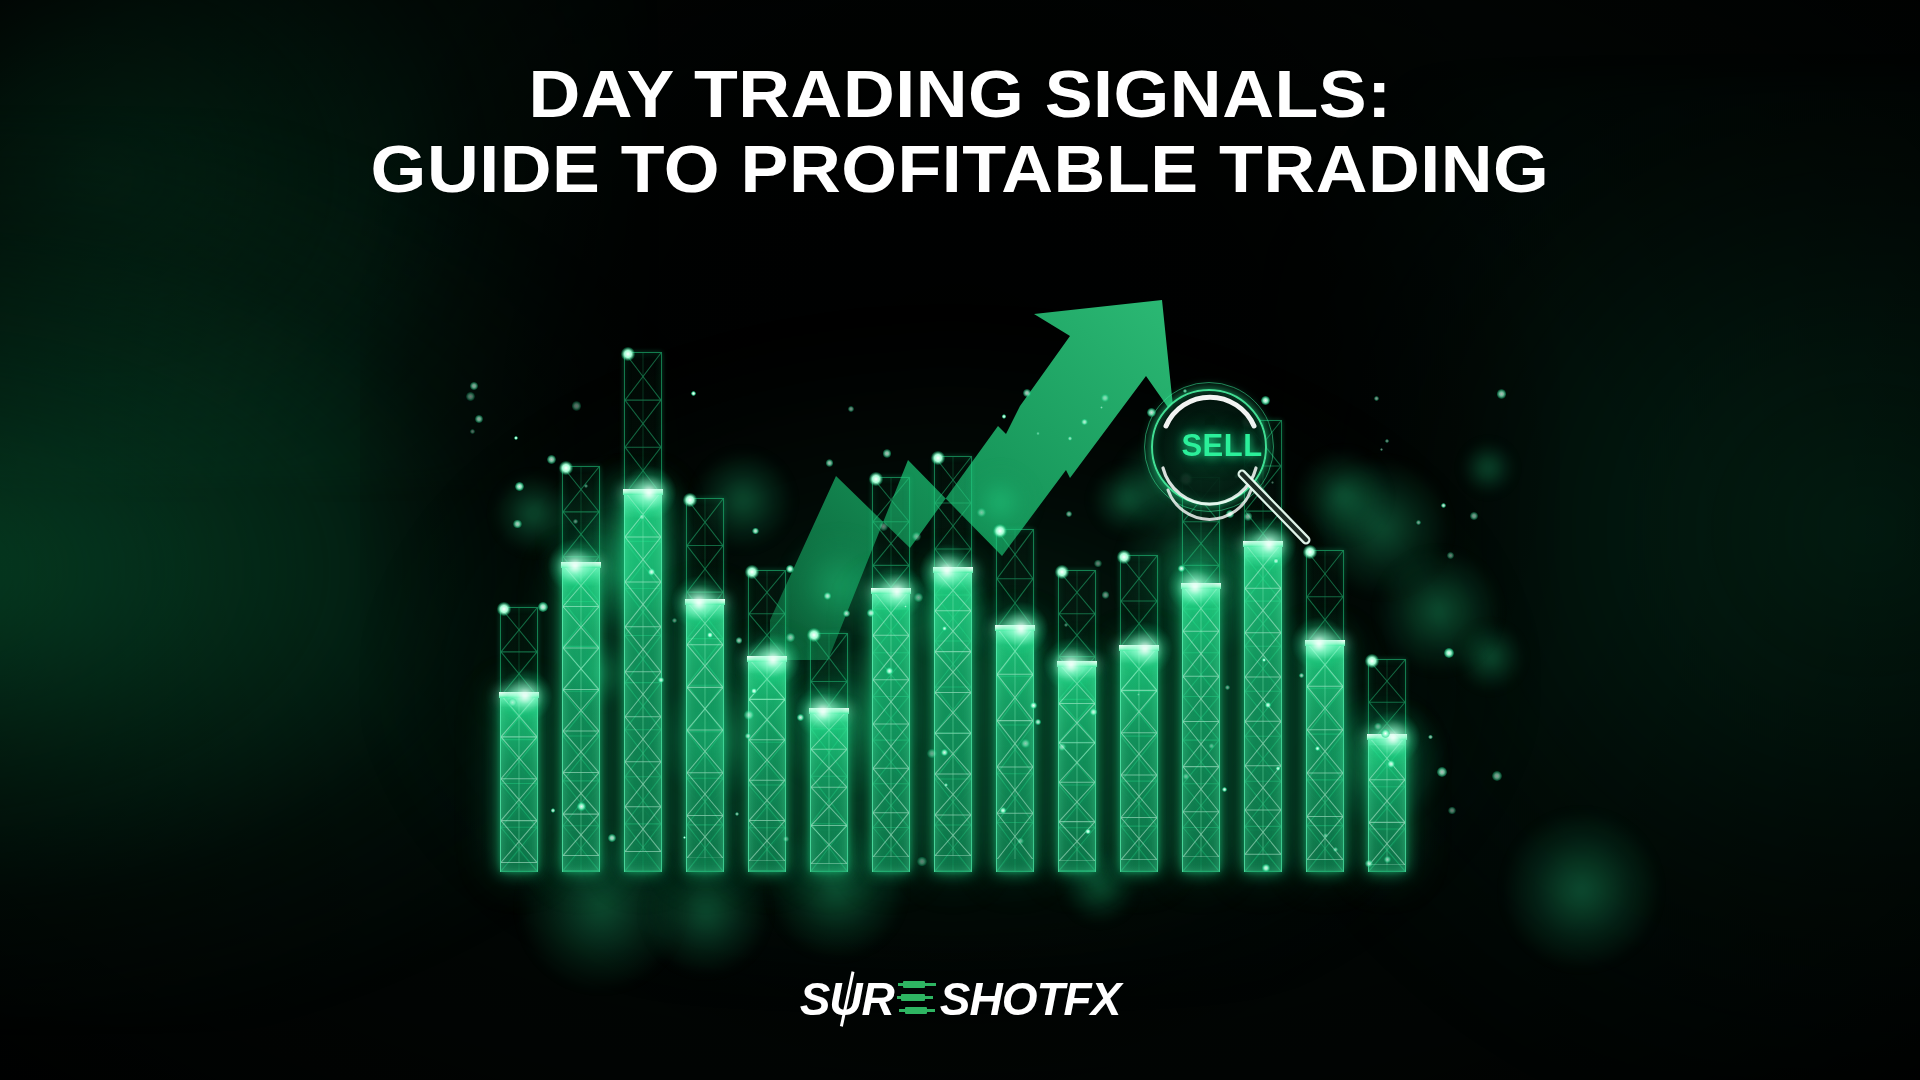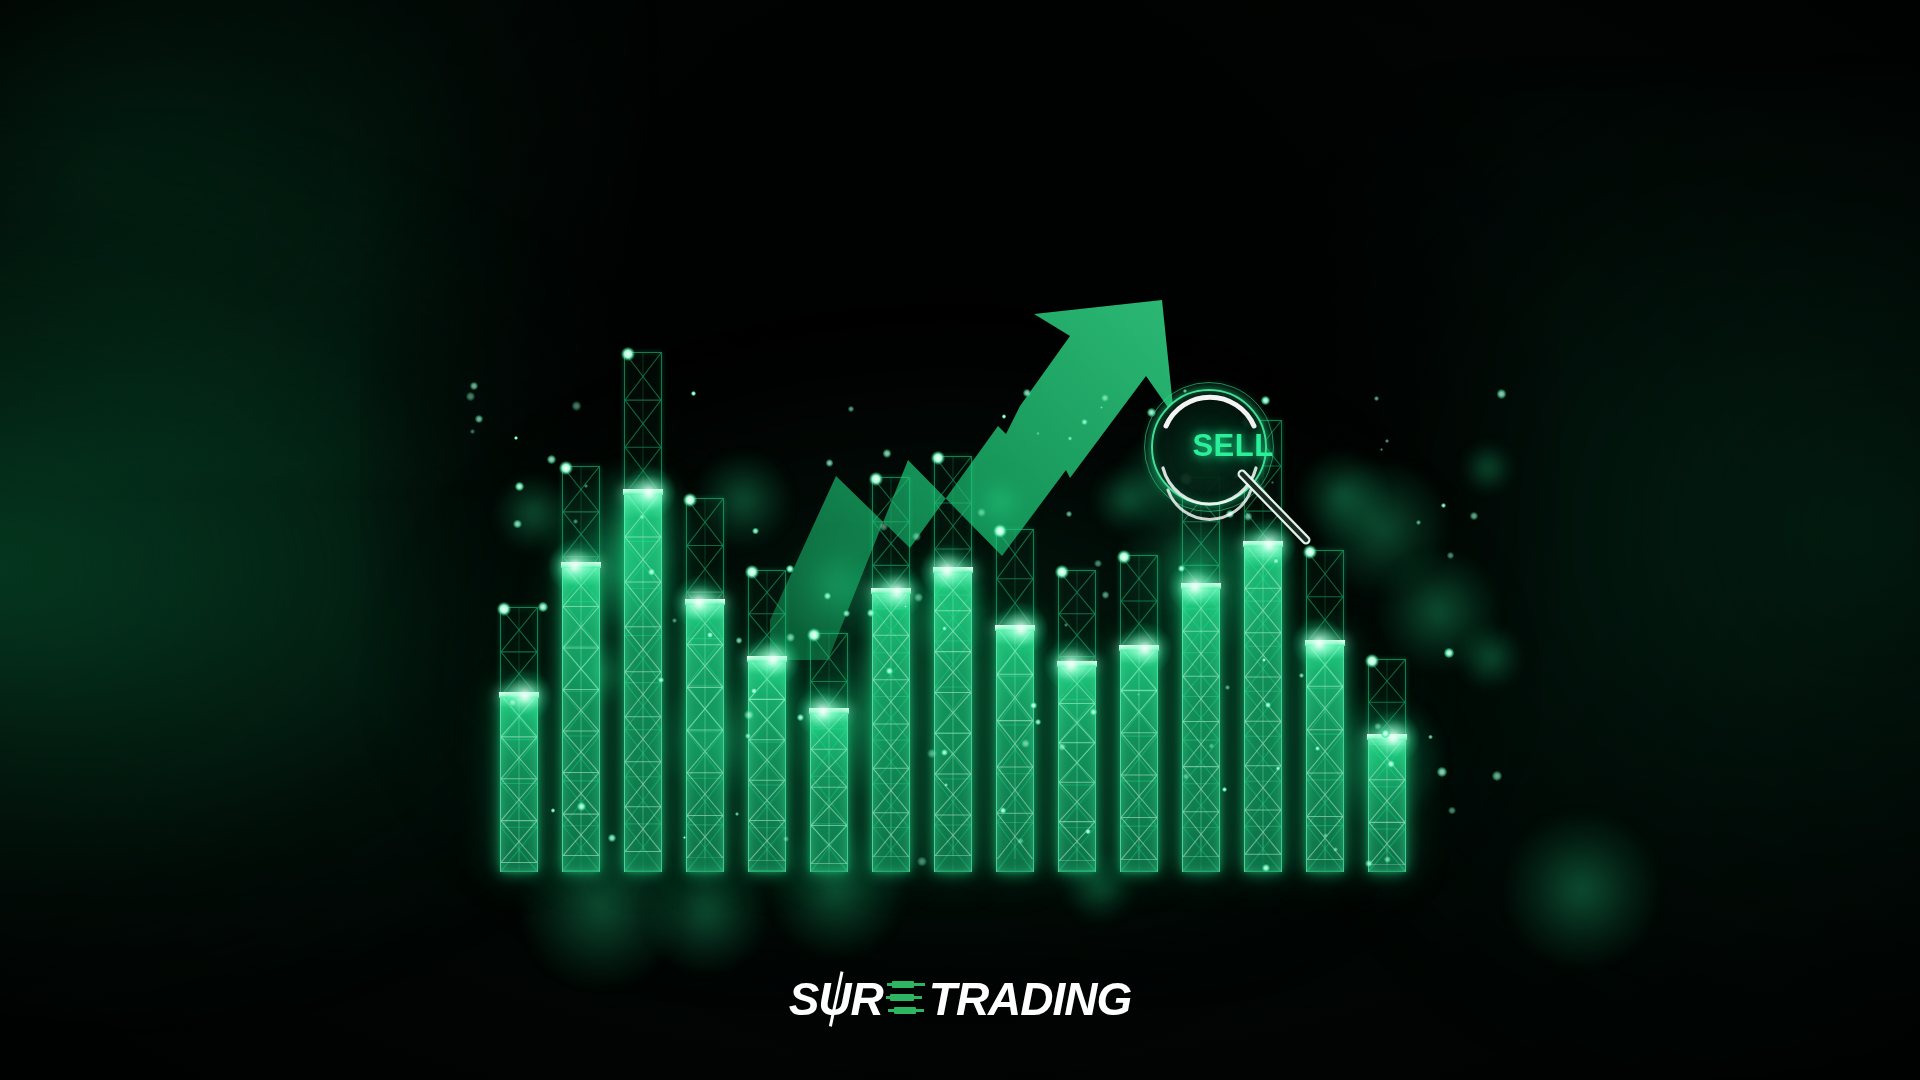--- a/index.html
+++ b/index.html
@@ -170,20 +170,24 @@
 <body>
 
 <div id="stage">
 
   <div class="bg-top-left"></div>
   <div class="bg-left-glow"></div>
   <div class="bg-right-glow"></div>
   <div class="bg-center-dark"></div>
   <div class="bg-chart-halo"></div>
 
+  <div class="heading">
+    <span class="line l1">DAY TRADING SIGNALS:</span>
+    <span class="line l2">GUIDE TO PROFITABLE TRADING</span>
+  </div>
 
   <div class="arrow-wrap">
     <svg width="440" height="360" viewBox="0 0 440 360">
       <defs>
         <linearGradient id="arrGrad" x1="0" y1="1" x2="1" y2="0">
           <stop offset="0%" stop-color="#0b5d36"></stop>
           <stop offset="45%" stop-color="#169e5e"></stop>
           <stop offset="100%" stop-color="#2fc97e"></stop>
         </linearGradient>
       </defs>
@@ -1427,21 +1431,21 @@
   <div class="mag" id="mag-sell" style="left:1152px; top:390px; width:140px; height:200px;">
     <div class="lens" style="width:114px;height:114px;"></div>
     <div class="ring-mid" style="left:-8px;top:-8px;width:130px;height:130px;"></div>
     <div class="ring-outer" style="left:-1px;top:-1px;width:116px;height:116px;"></div>
     <svg class="arc-top" viewBox="0 0 140 200">
       <path d="M14 36 A48 48 0 0 1 102 36" fill="none" stroke="#ffffff" stroke-width="5" stroke-linecap="round" opacity="0.95"></path>
       <path d="M53 25 L63 25 L63 35 L53 35 Z" fill="#031a10"></path>
       <path d="M11 78 A48 48 0 0 0 104 78" fill="none" stroke="#ffffff" stroke-width="3.2" stroke-linecap="round" opacity="0.85"></path>
       <path d="M16 100 A44 44 0 0 0 99 100" fill="none" stroke="#ffffff" stroke-width="3" stroke-linecap="round" opacity="0.8"></path>
     </svg>
-    <div class="label" style="top:38px; font-size:31px;margin-left:11px;">SELL</div>
+    <div class="label" style="top:38px; font-size:31px;">SELL</div>
     <svg class="handle" style="left:82px; top:78px;" width="100" height="100" viewBox="0 0 100 100">
       <line x1="8" y1="6" x2="72" y2="72" stroke="#eafff4" stroke-width="9" stroke-linecap="round" opacity="0.95"></line>
       <line x1="8" y1="6" x2="72" y2="72" stroke="#08150e" stroke-width="4.5" stroke-linecap="round" opacity="0.9"></line>
     </svg>
   </div>
 
   <div class="logo">
     <div class="logo-inner">
       <span class="logo-text logo-s">
         <span>SUR</span>
@@ -1455,21 +1459,21 @@
             <rect x="29" y="5" width="12" height="3"></rect>
             <rect x="6" y="16" width="24" height="7" rx="1"></rect>
             <rect x="2" y="18" width="5" height="3"></rect>
             <rect x="29" y="18" width="9" height="3"></rect>
             <rect x="10" y="29" width="22" height="7" rx="1"></rect>
             <rect x="4" y="31" width="7" height="3"></rect>
             <rect x="31" y="31" width="9" height="3"></rect>
           </g>
         </svg>
       </span>
-      <span class="logo-text">TRADING</span>
+      <span class="logo-text">SHOTFX</span>
     </div>
   </div>
 
   <div class="vignette"></div>
 <div class="particle" style="width: 3.43384px; height: 3.43384px; left: 1136.61px; top: 692.888px; opacity: 0.38;"></div>
     <div class="particle" style="width: 9.88627px; height: 9.88627px; left: 1444.06px; top: 647.695px; opacity: 0.95;"></div>
     <div class="particle" style="width: 5.43766px; height: 5.43766px; left: 1333.03px; top: 846.946px; opacity: 0.52;"></div>
     <div class="particle" style="width: 5.90203px; height: 5.90203px; left: 1273.14px; top: 557.717px; opacity: 0.8;"></div>
     <div class="particle" style="width: 8.82381px; height: 8.82381px; left: 1469.65px; top: 511.584px; opacity: 0.56;"></div>
     <div class="particle" style="width: 3.50002px; height: 3.50002px; left: 1036.3px; top: 431.957px; opacity: 0.43;"></div>

